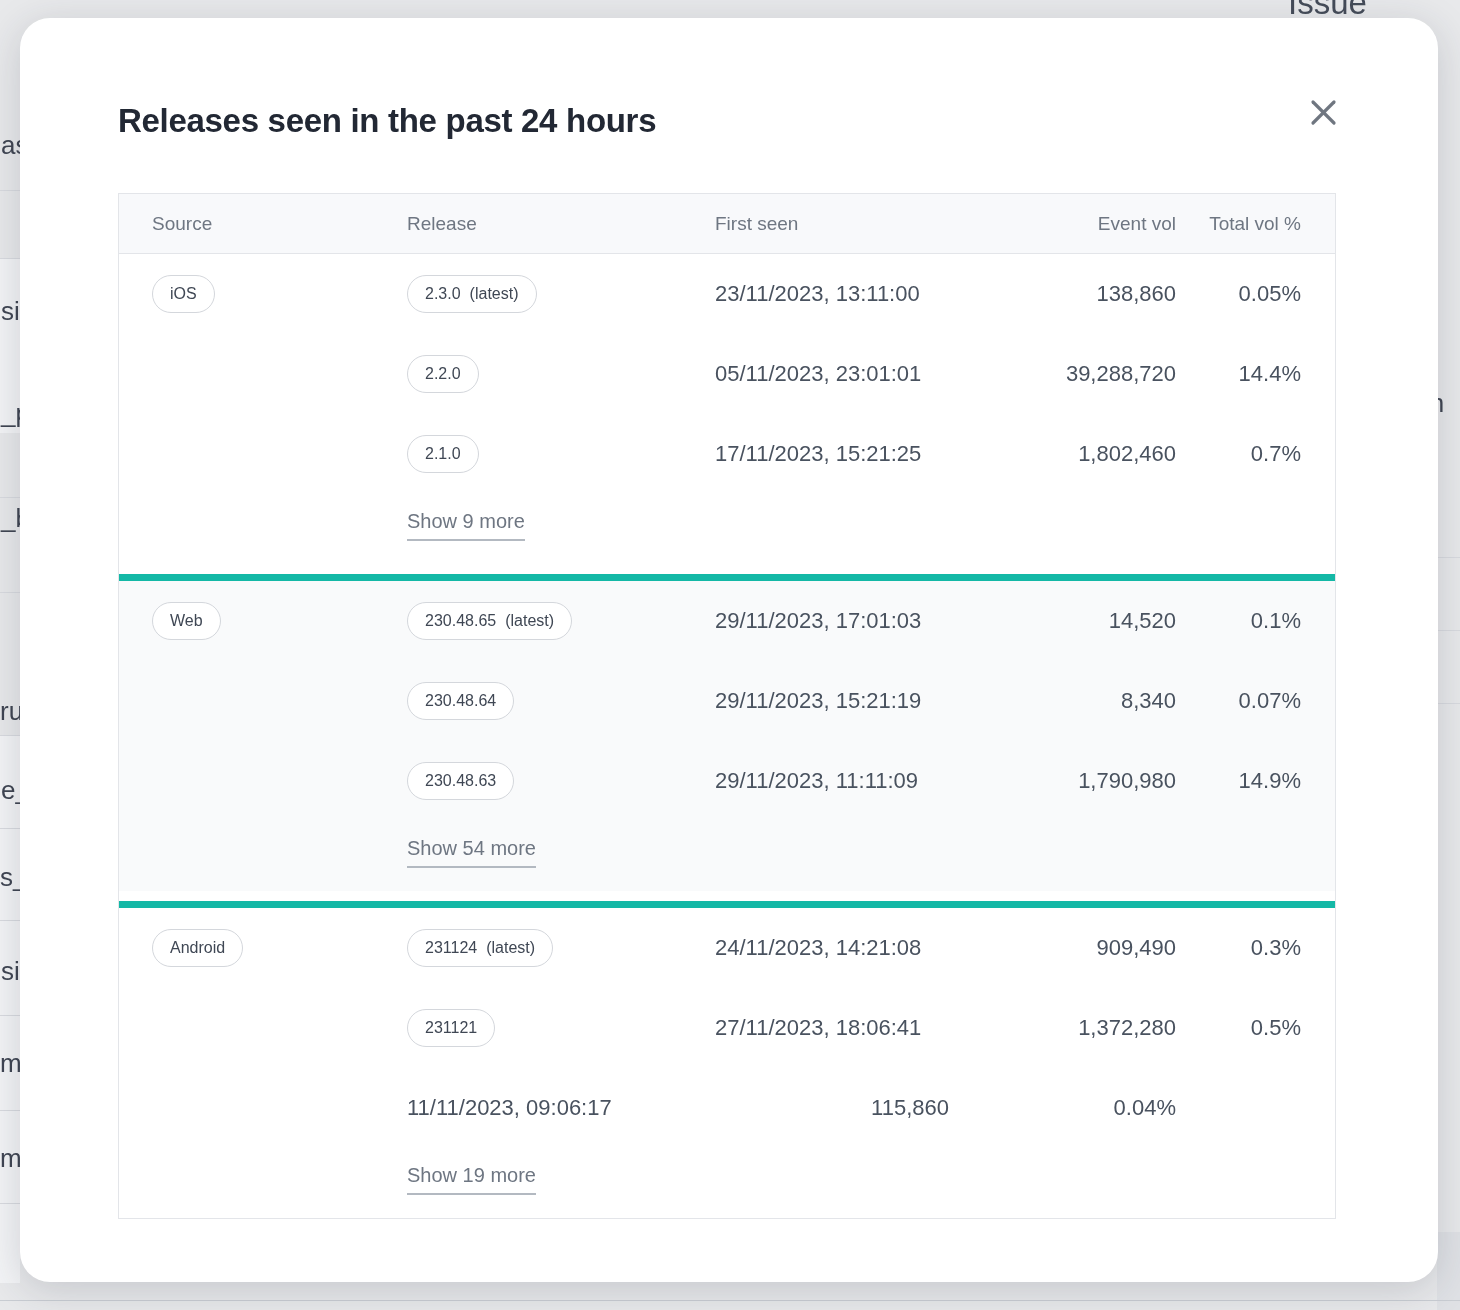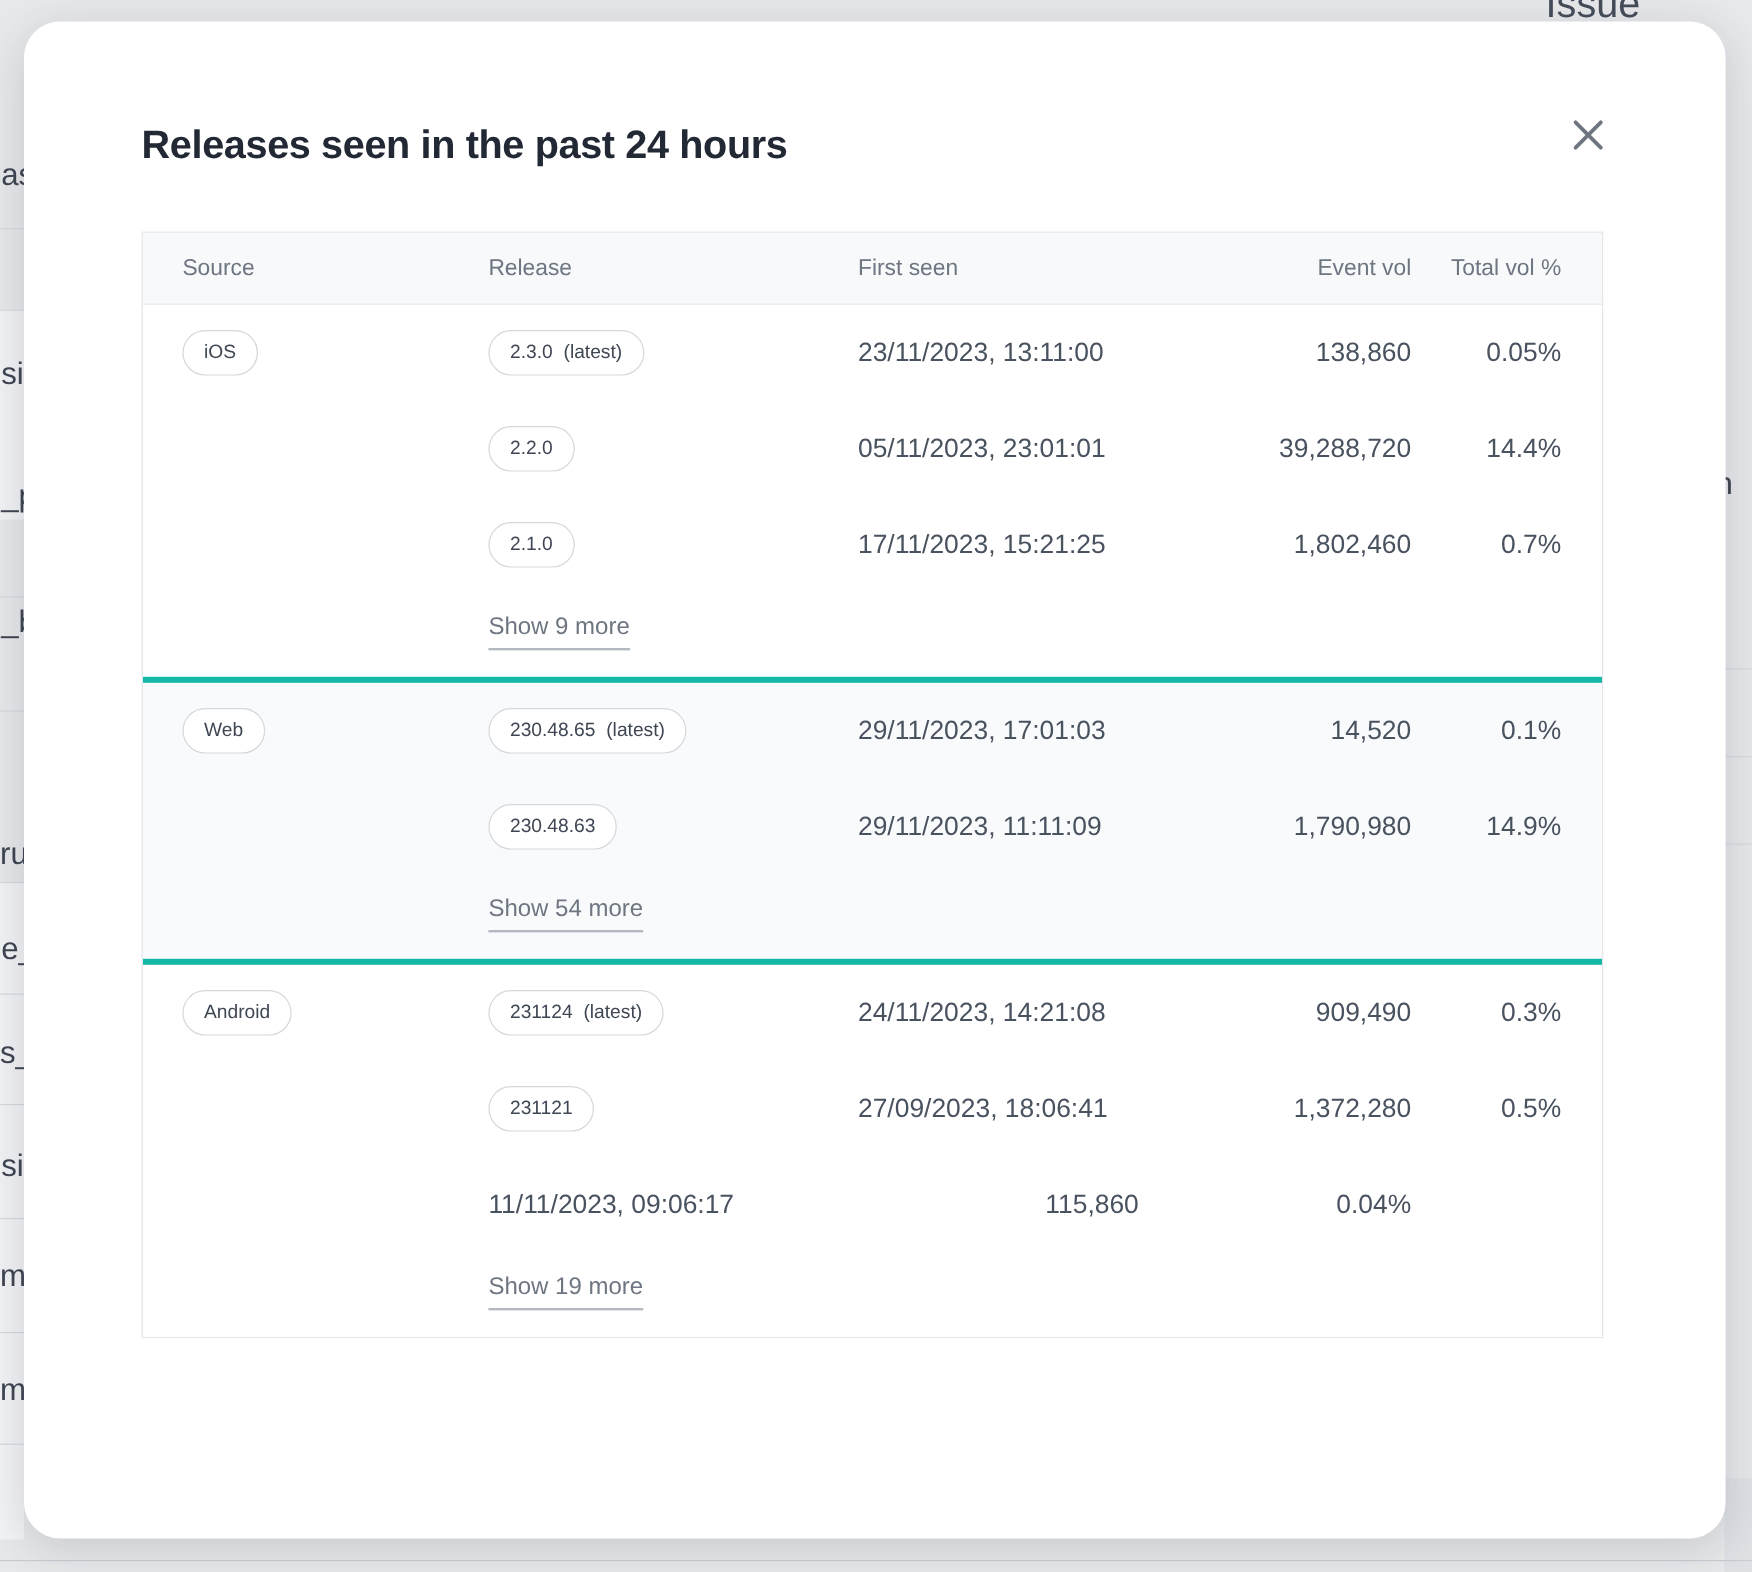--- a/index.html
+++ b/index.html
@@ -75,21 +75,21 @@
     border-bottom:1px solid #e3e5e9;
   }
   .th {
     font-size:19px;
     font-weight:500;
     color:#6e7682;
   }
   .th.num, .cell.num { text-align:right; }
 
   .section { background:#ffffff; }
-  .section + .section { border-top:5px solid #14b8a6; }
+  .section + .section { border-top:7px solid #14b8a6;margin-top:10px; }
   .section.alt { background:#f9fafb; }
 
   .row { height:80px; }
   .more-row { height:70px; align-items:start; padding-top:14px; }
 
   .cell { font-size:22px; color:#49525f; }
   .pill {
     display:inline-flex;
     align-items:center;
     border:1.5px solid #d4d7dc;
@@ -222,20 +222,29 @@
               <span>230.48.65</span>
               <span class="pill-suffix">(latest)</span>
             </span></div>
         <div class="cell">29/11/2023, 17:01:03</div>
         <div class="cell num">14,520</div>
         <div class="cell num">0.1%</div>
       </div>
       <div class="grid-row row">
         <div class="cell"></div>
         <div class="cell"><span class="pill">
+              <span>230.48.64</span>
+            </span></div>
+        <div class="cell">29/11/2023, 15:21:19</div>
+        <div class="cell num">8,340</div>
+        <div class="cell num">0.07%</div>
+      </div>
+      <div class="grid-row row">
+        <div class="cell"></div>
+        <div class="cell"><span class="pill">
               <span>230.48.63</span>
             </span></div>
         <div class="cell">29/11/2023, 11:11:09</div>
         <div class="cell num">1,790,980</div>
         <div class="cell num">14.9%</div>
       </div>
       <div class="grid-row more-row">
         <div class="cell"></div>
         <div class="cell"><a class="show-more">Show 54 more</a></div>
         <div class="cell"></div>
@@ -253,21 +262,21 @@
             </span></div>
         <div class="cell">24/11/2023, 14:21:08</div>
         <div class="cell num">909,490</div>
         <div class="cell num">0.3%</div>
       </div>
       <div class="grid-row row">
         <div class="cell"></div>
         <div class="cell"><span class="pill">
               <span>231121</span>
             </span></div>
-        <div class="cell">27/09/2023, 18:06:41</div>
+        <div class="cell">27/11/2023, 18:06:41</div>
         <div class="cell num">1,372,280</div>
         <div class="cell num">0.5%</div>
       </div>
       <div class="grid-row row">
         <div class="cell"></div>
         <div class="cell">11/11/2023, 09:06:17</div>
         <div class="cell num">115,860</div>
         <div class="cell num">0.04%</div>
       </div>
       <div class="grid-row more-row">

